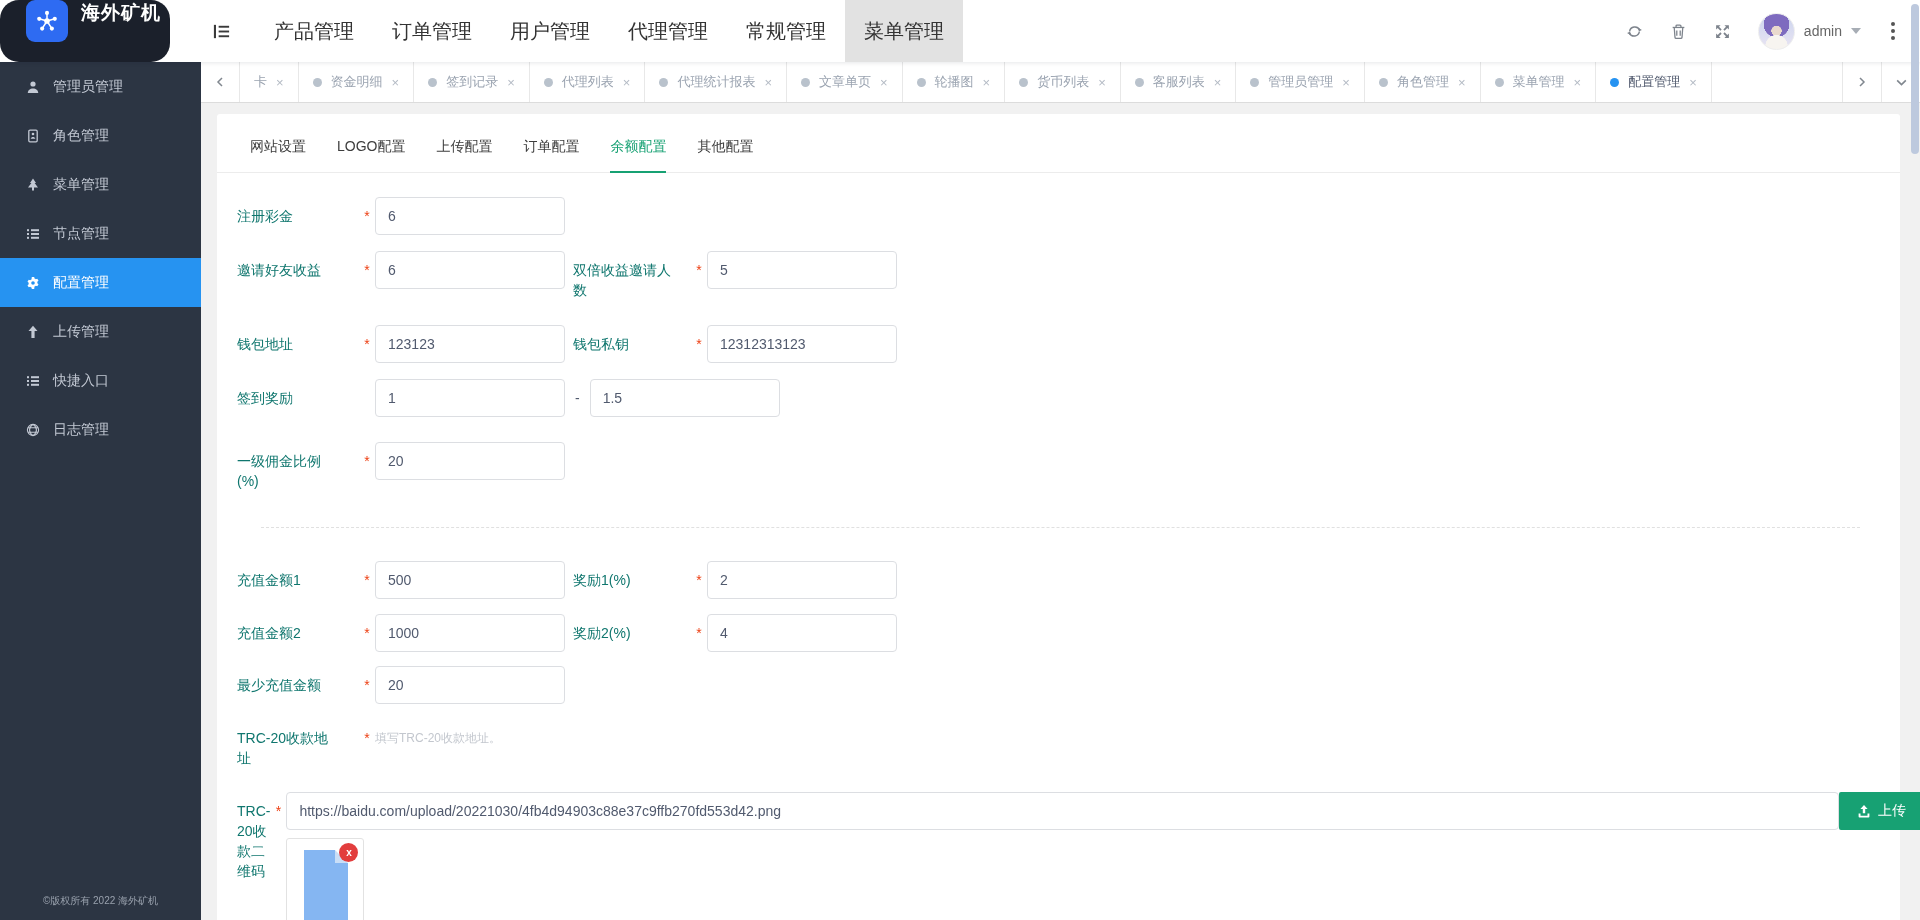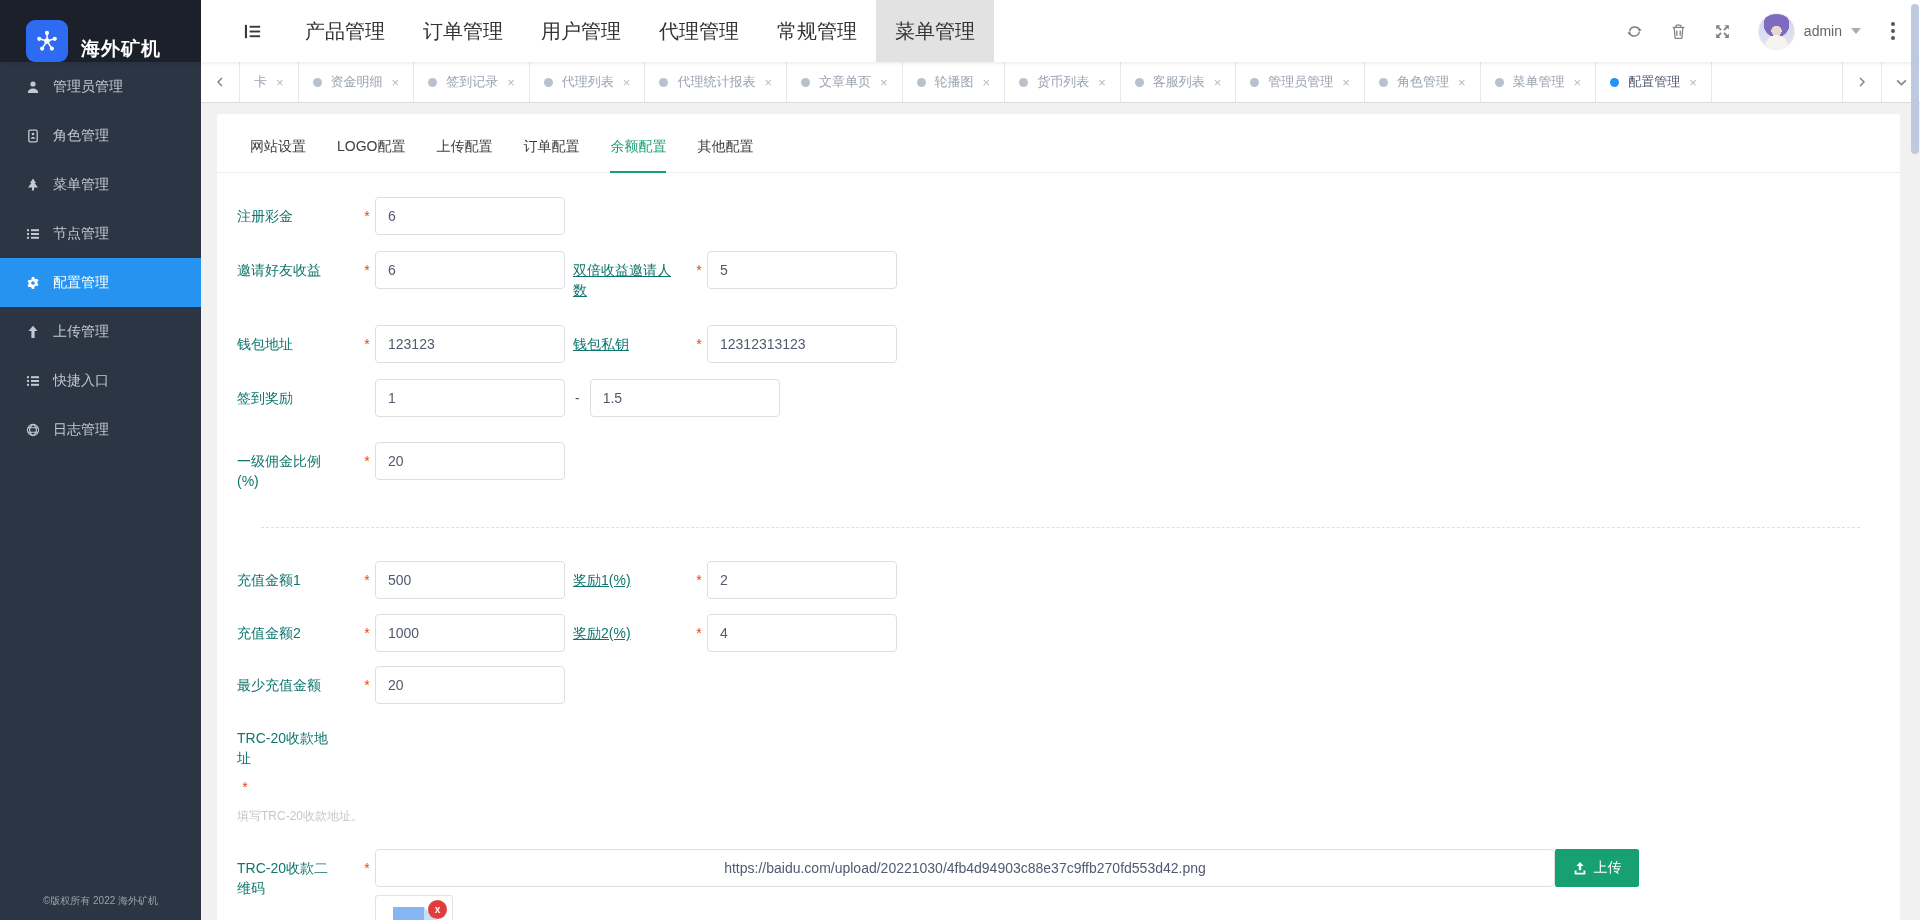--- a/index.html
+++ b/index.html
@@ -3,21 +3,21 @@
 <meta charset="utf-8">
 <style>
   * { margin:0; padding:0; box-sizing:border-box; }
   html,body { width:1920px; height:920px; overflow:hidden; background:#f1f1f1;
     font-family:"Liberation Sans","DejaVu Sans",sans-serif; }
   .app { position:relative; width:1920px; height:920px; }
 
   
   .header { position:absolute; top:0; left:0; right:0; height:62px; background:#fff;
     box-shadow:0 1px 4px rgba(0,21,41,.1); z-index:20; display:flex; align-items:stretch; }
-  .logo-block { width:201px; background:#1b202b; display:flex; align-items:flex-end; padding-left:26px; gap:13px; flex:none; }
+  .logo-block { width:170px; background:#1b202b; display:flex; align-items:flex-start; padding-left:26px; gap:13px; flex:none;border-radius:19px; }
   .logo-sq { width:42px; height:42px; border-radius:9px; background:#2e6bf2; display:flex; align-items:center; justify-content:center; flex:none; }
   .brand { color:#fff; font-size:19px; font-weight:bold; letter-spacing:1px; }
   .ham { margin-left:42px; align-self:center; display:flex; cursor:pointer; }
   .nav { display:flex; margin-left:24px; }
   .nav-item { padding:0 19px; line-height:62px; font-size:20px; color:#333; cursor:pointer; white-space:nowrap; }
   .nav-item.active { background:#e2e2e2; }
   .header-right { margin-left:auto; display:flex; align-items:center; gap:27px; padding-right:22px; }
   .hicon { display:flex; align-items:center; cursor:pointer; }
   .admin-wrap { display:flex; align-items:center; gap:9px; cursor:pointer; }
   .avatar { width:37px; height:37px; border-radius:50%; flex:none;
@@ -60,31 +60,31 @@
   .scroll-thumb { position:absolute; right:1px; top:4px; width:8px; height:150px; border-radius:4px; background:#bdc9de; z-index:30; cursor:pointer; }
 
   .ftabs { display:flex; gap:31px; padding:24px 0 0 33px; border-bottom:1px solid #ececec; }
   .ftab { font-size:14px; color:#3d3d3d; padding-bottom:15px; cursor:pointer; }
   .ftab.active { color:#17a173; border-bottom:2px solid #17a173; margin-bottom:-1px; }
 
   .form { padding:24px 0 0 20px; }
   .frow { display:flex; margin-bottom:16px; align-items:flex-start; }
   .flabel { width:122px; text-align:left; font-size:14px; color:#0f766e; line-height:20px; padding-top:9px; }
   .flabel span { display:block; }
-  .flabel2 { width:118px; margin-left:8px;text-decoration:underline; }
+  .flabel2 { width:118px; margin-left:8px; }
   .gutter { width:16px; padding-top:9px; color:#ed4014; font-size:14px; text-align:center; line-height:20px; flex:none; }
   .fctrl input { height:38px; border:1px solid #dcdee2; border-radius:4px; padding:0 12px;
     font-size:14px; color:#515a6e; background:#fff; outline:none; font-family:inherit; }
   .w190 { width:190px; }
   .sep { padding-top:9px; margin:0 10px; color:#515a6e; font-size:14px; line-height:20px; }
   .help { margin-top:11px; font-size:12px; color:#c3c7ce; }
   .divider { border-top:1px dashed #e0e0e0; margin:36px 40px 33px 24px; }
   .igroup { display:flex; }
   .w-addr { width:1445px; }
-  .w-qr { width:1180px; border-top-right-radius:0; border-bottom-right-radius:0;text-align:center; }
+  .w-qr { width:1553px; border-top-right-radius:0; border-bottom-right-radius:0; }
   .upload-btn { width:84px; height:38px; background:#17a173; color:#fff; border:none; border-radius:2px;
     display:flex; align-items:center; justify-content:center; gap:7px; font-size:14px; cursor:pointer; font-family:inherit; }
   .thumb-wrap { margin-top:8px; }
   .thumb-box { width:78px; height:110px; border:1px solid #e2e2e2; border-radius:3px; position:relative; background:#fff; }
   .file-icon { position:absolute; left:17px; top:11px; width:44px; height:88px; background:#85b6f2; }
   .file-icon::after { content:""; position:absolute; top:0; right:0; border-style:solid; border-width:0 13px 13px 0;
     border-color:#fff #fff #c9def7 #c9def7; }
   .badge { position:absolute; top:4px; right:5px; width:19px; height:19px; border-radius:50%; background:#e23d3d;
     color:#fff; font-size:10px; font-weight:bold; line-height:19px; text-align:center; cursor:pointer; z-index:2; }
 </style>
@@ -429,21 +429,21 @@
         </div>
 
         <div class="frow" style="margin-bottom:15px;">
           <div class="flabel">
               <span>最少充值金额</span>
             </div>
           <div class="gutter">*</div>
           <div class="fctrl"><input class="w190" value="20" style=""></div>
         </div>
 
-        <div class="frow" style="margin-bottom:24px;flex-direction:column;">
+        <div class="frow" style="margin-bottom:24px;">
           <div class="flabel">
             <span>TRC-20收款地</span>
             <span>址</span>
           </div>
           <div class="gutter">*</div>
           <div class="fctrl">
             <div class="help">填写TRC-20收款地址。</div>
           </div>
         </div>
 

